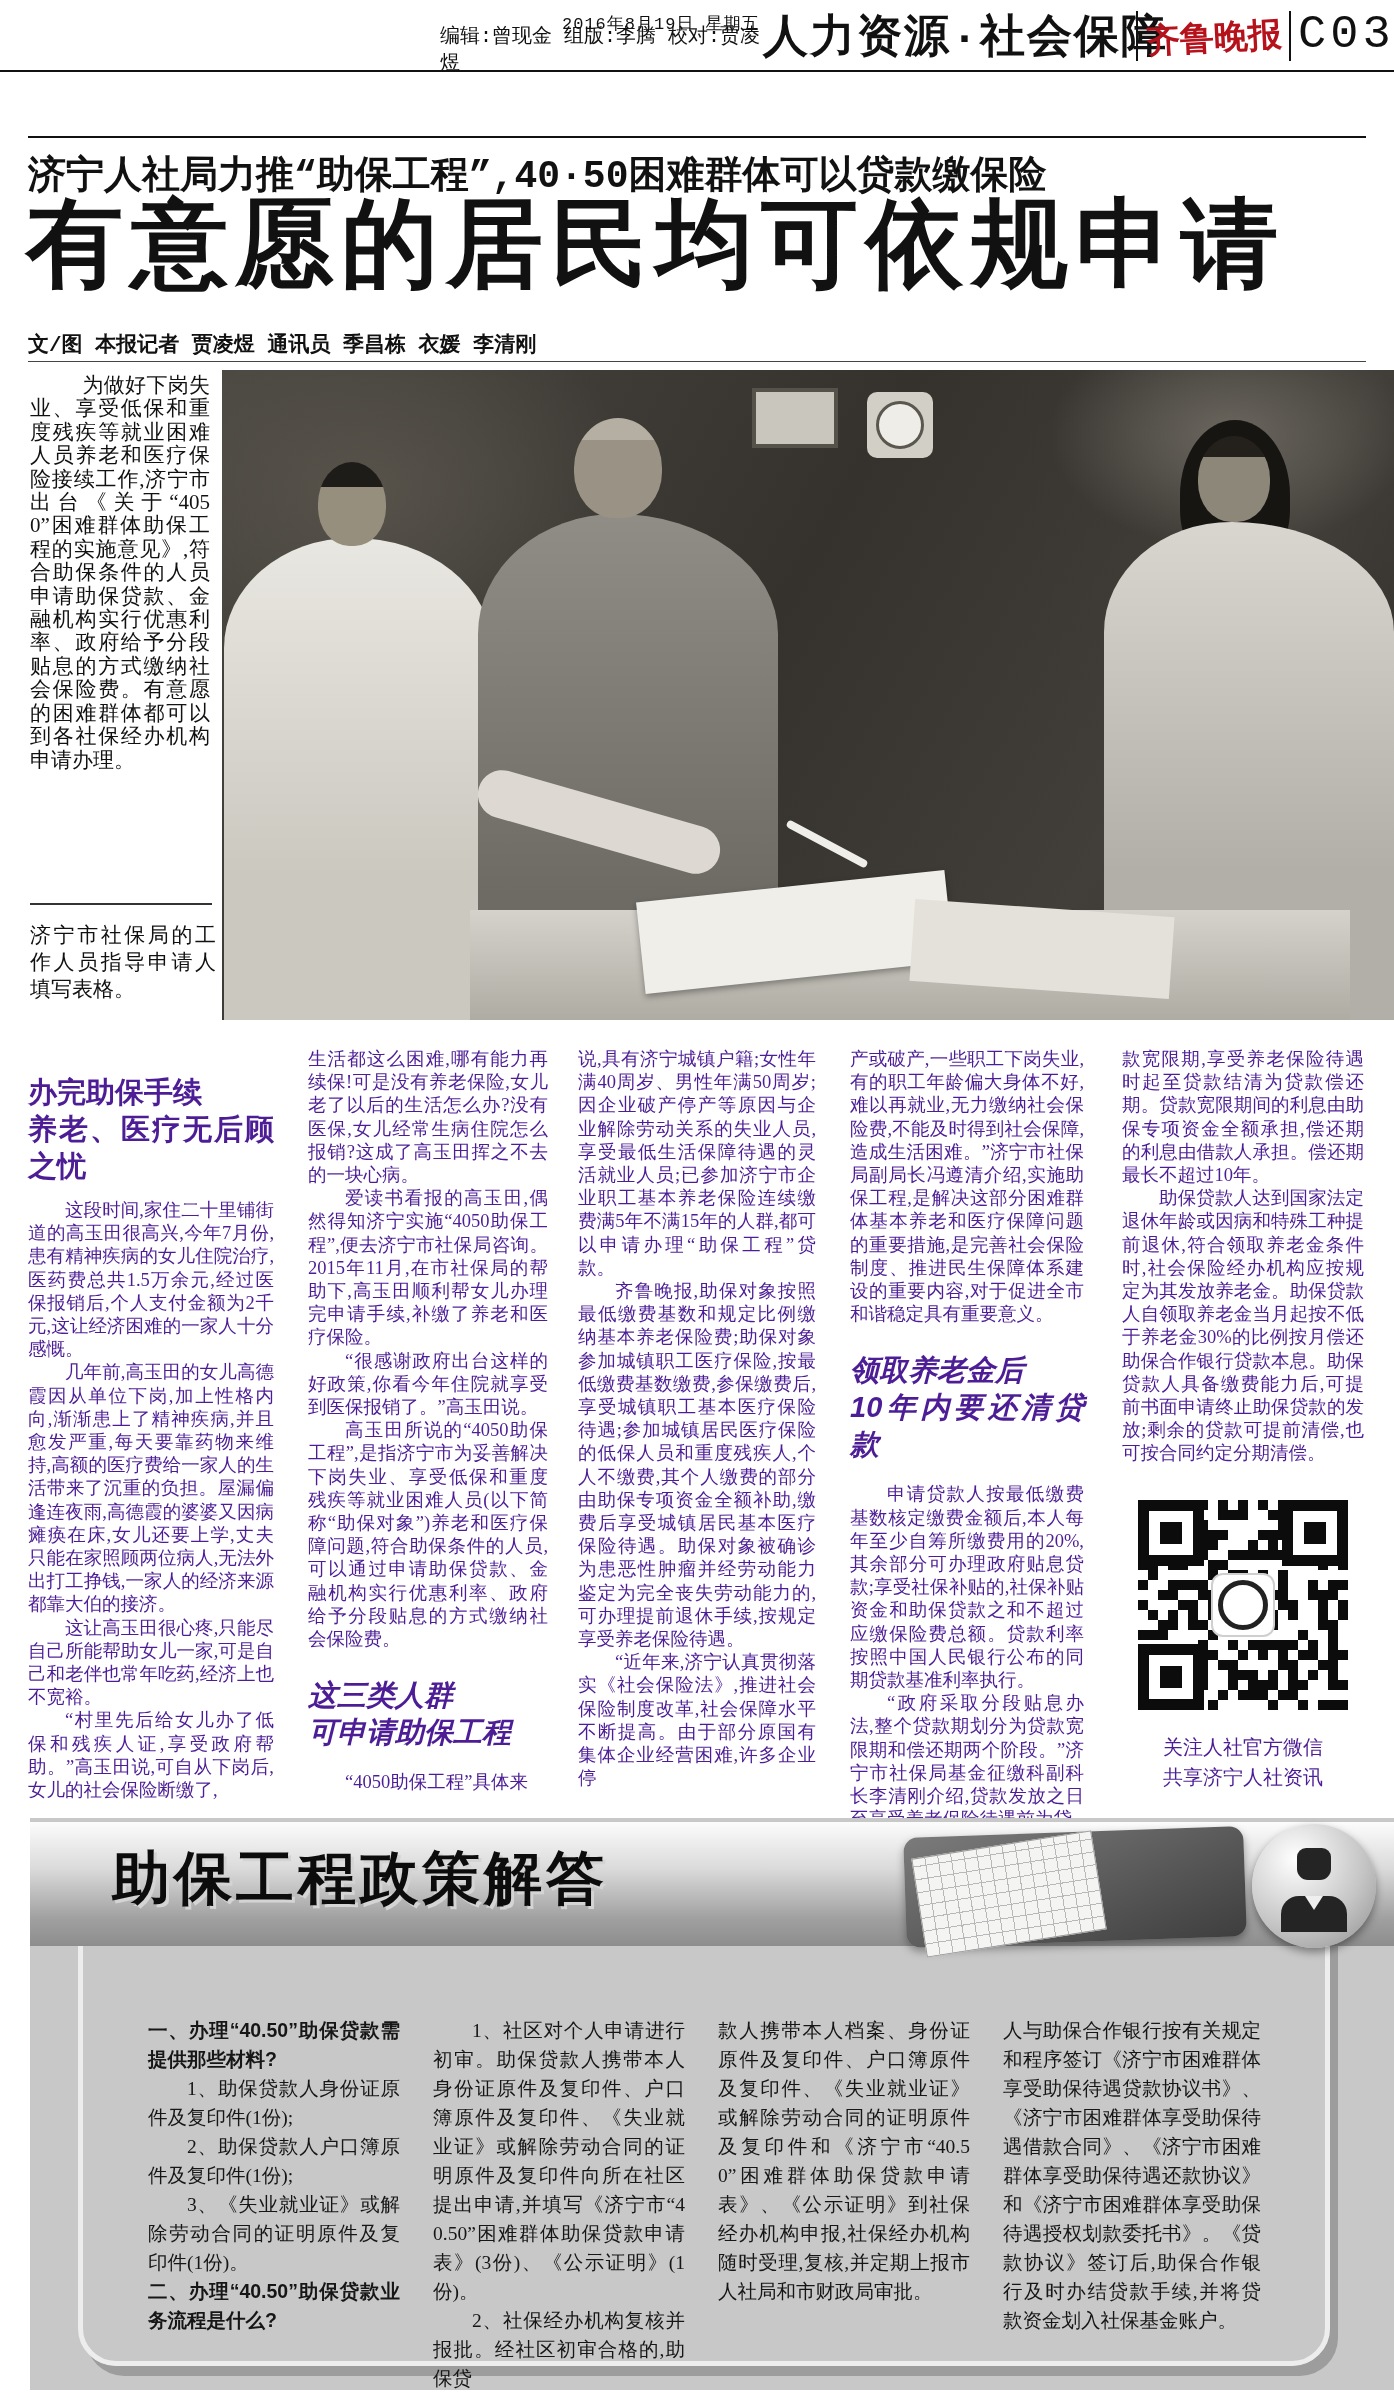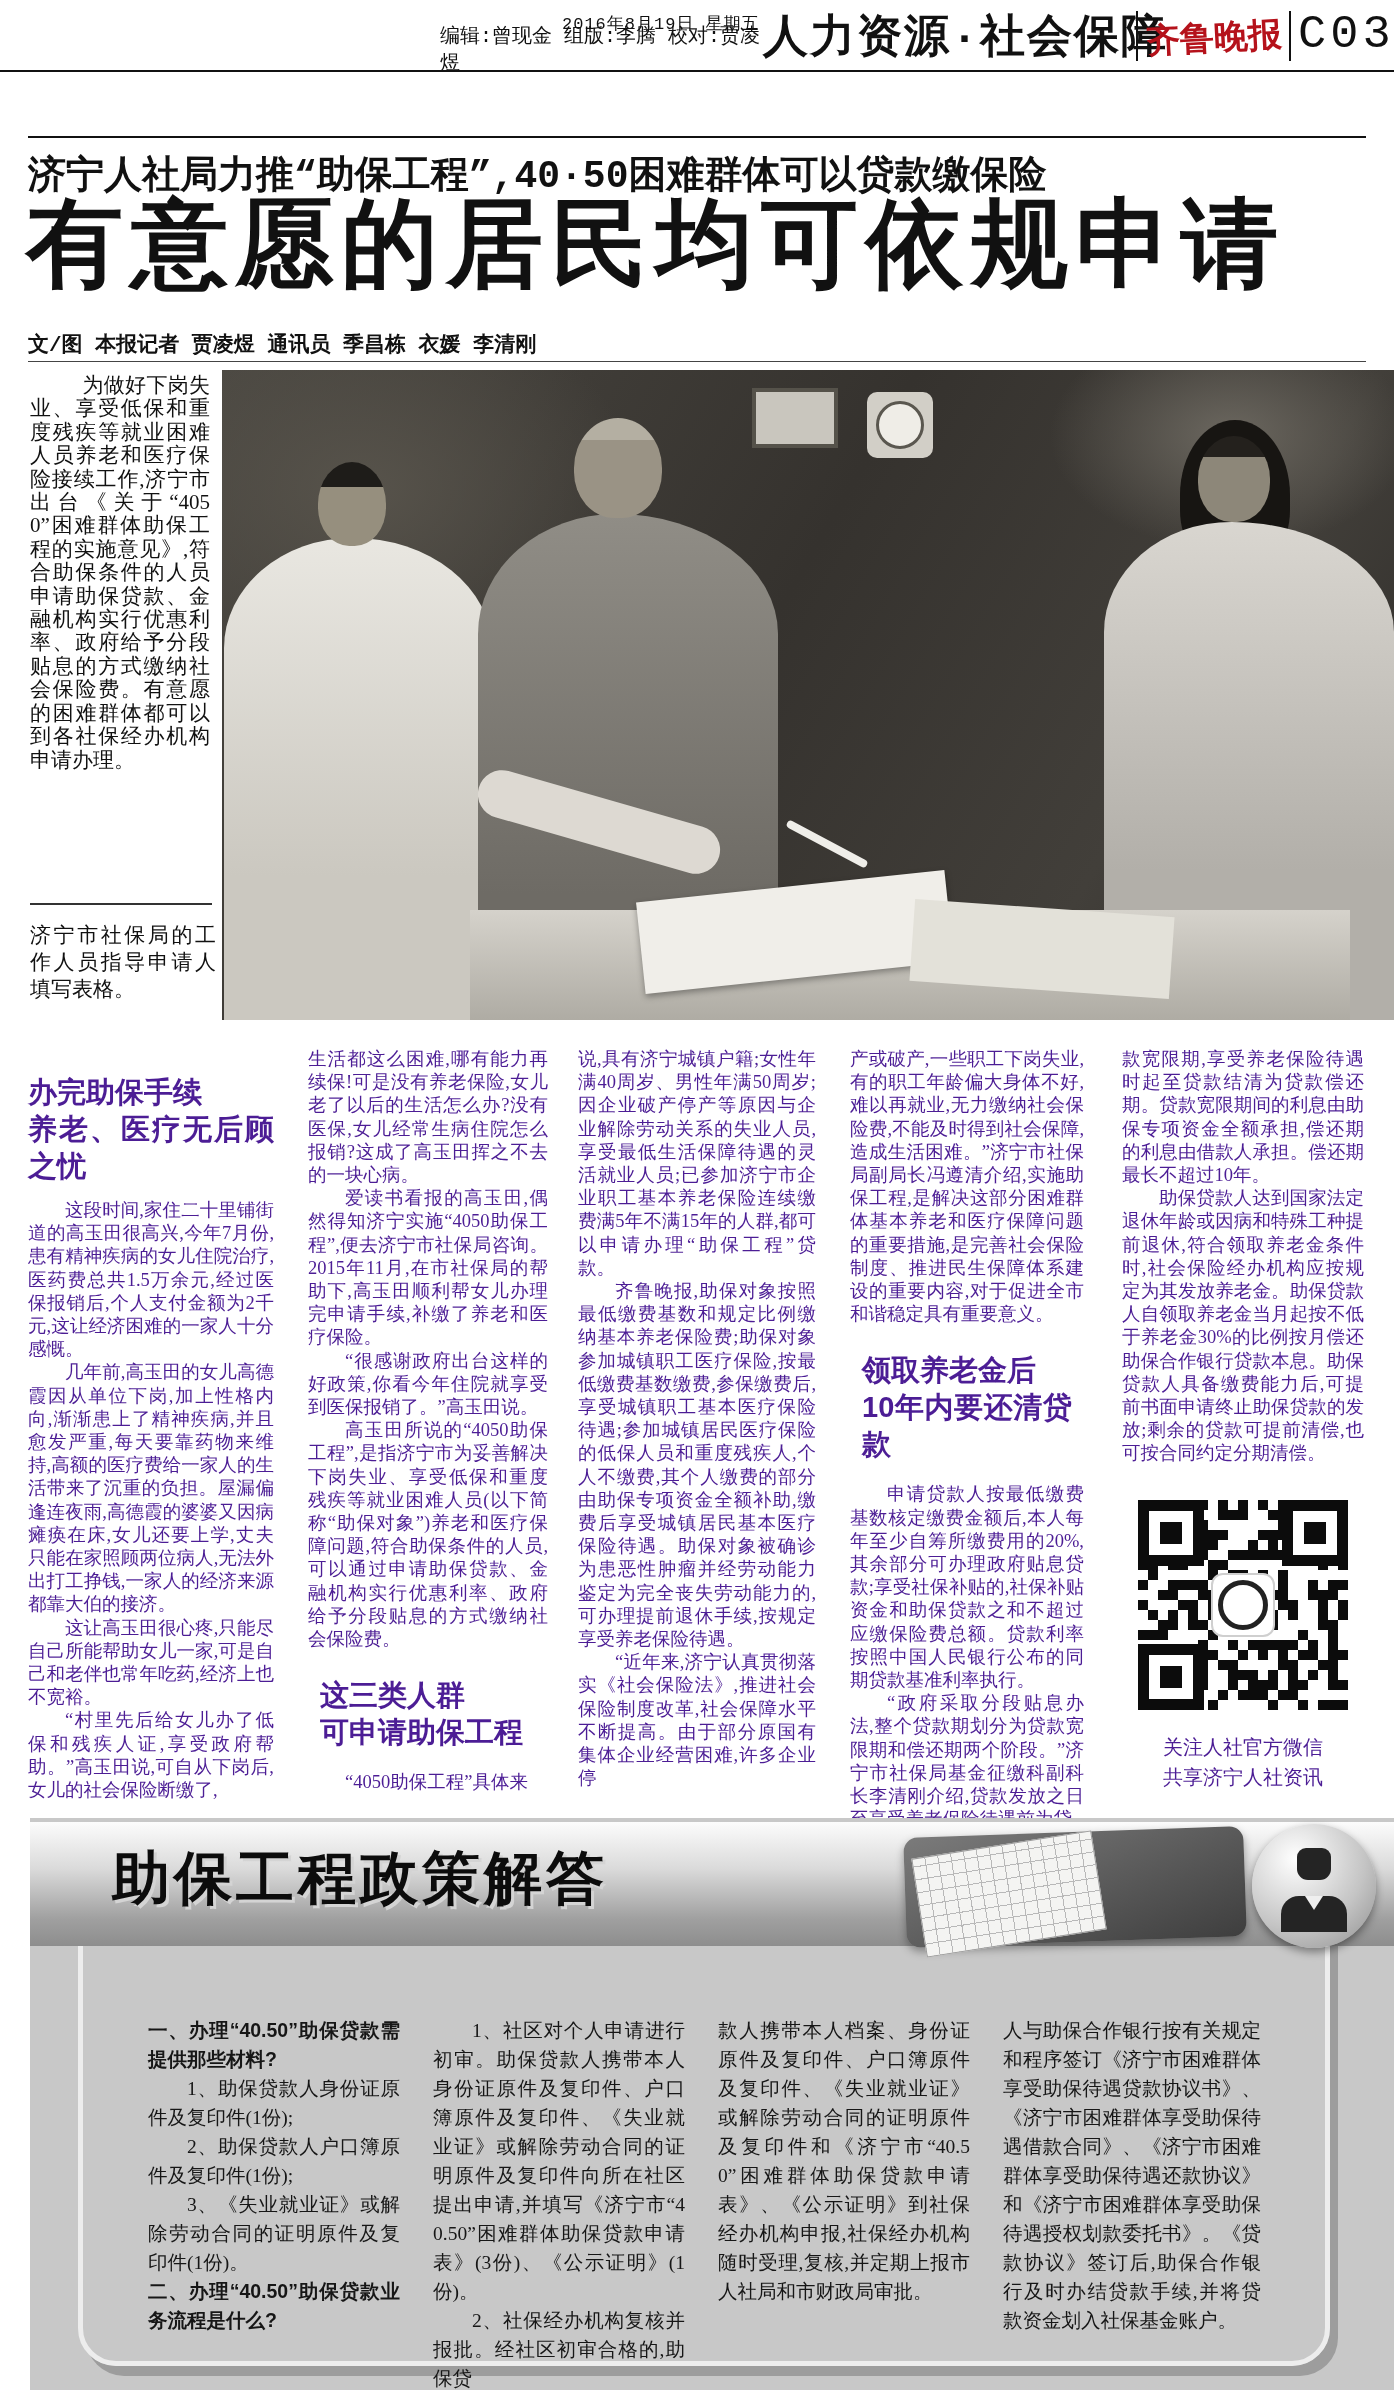--- a/index.html
+++ b/index.html
@@ -66,21 +66,21 @@
   .c1 { left:28px;  width:246px; }
   .c2 { left:308px; width:240px; }
   .c3 { left:578px; width:238px; }
   .c4 { left:850px; width:234px; }
   .c5 { left:1122px;width:242px; }
   .col p { text-indent:2em; }
   .col p.cont { text-indent:0; }
   .subhead { font-family:"Liberation Sans","DejaVu Sans",sans-serif; font-weight:700;
              font-size:29px; line-height:37px; margin:24px 0 14px; }
   .c1 .subhead { margin-top:26px; }
-  .c2 .subhead, .c4 .subhead { margin:26px 12px 20px; }
+  .c2 .subhead, .c4 .subhead { margin:26px 0 20px;font-style:italic; }
 
   
   .qr { position:relative; width:210px; height:210px; margin:34px auto 0; background:#fff; }
   .qr-modules { position:absolute; inset:0; display:grid; grid-template-columns:repeat(21,1fr); grid-auto-rows:1fr; }
   .qr-modules div { background:#fff; } .qr-modules div.on { background:#0c0c0c; }
   .finder { position:absolute; width:66px; height:66px; border:11px solid #0c0c0c; background:#fff; }
   .finder::after { content:""; position:absolute; inset:11px; background:#0c0c0c; }
   .f-tl{ left:0; top:0; } .f-tr{ right:0; top:0; } .f-bl{ left:0; bottom:0; }
   .qr-logo { position:absolute; left:50%; top:50%; transform:translate(-50%,-50%);
              width:64px; height:64px; background:#fff; border:2px solid #cfcfcf; border-radius:12px; }

